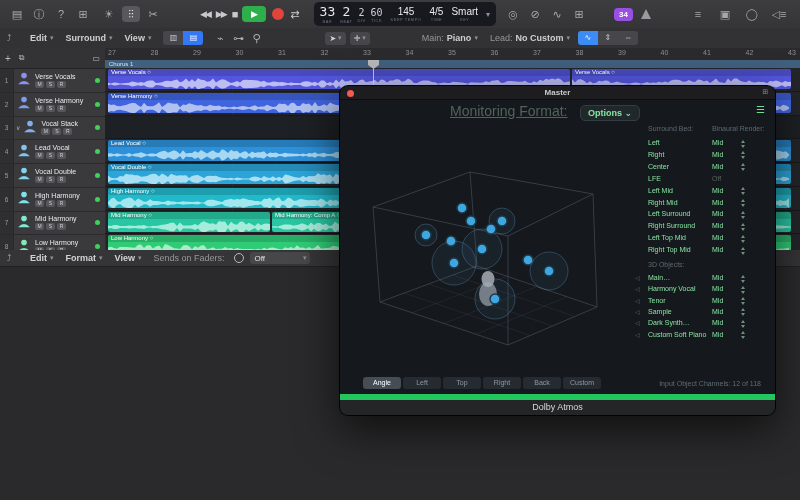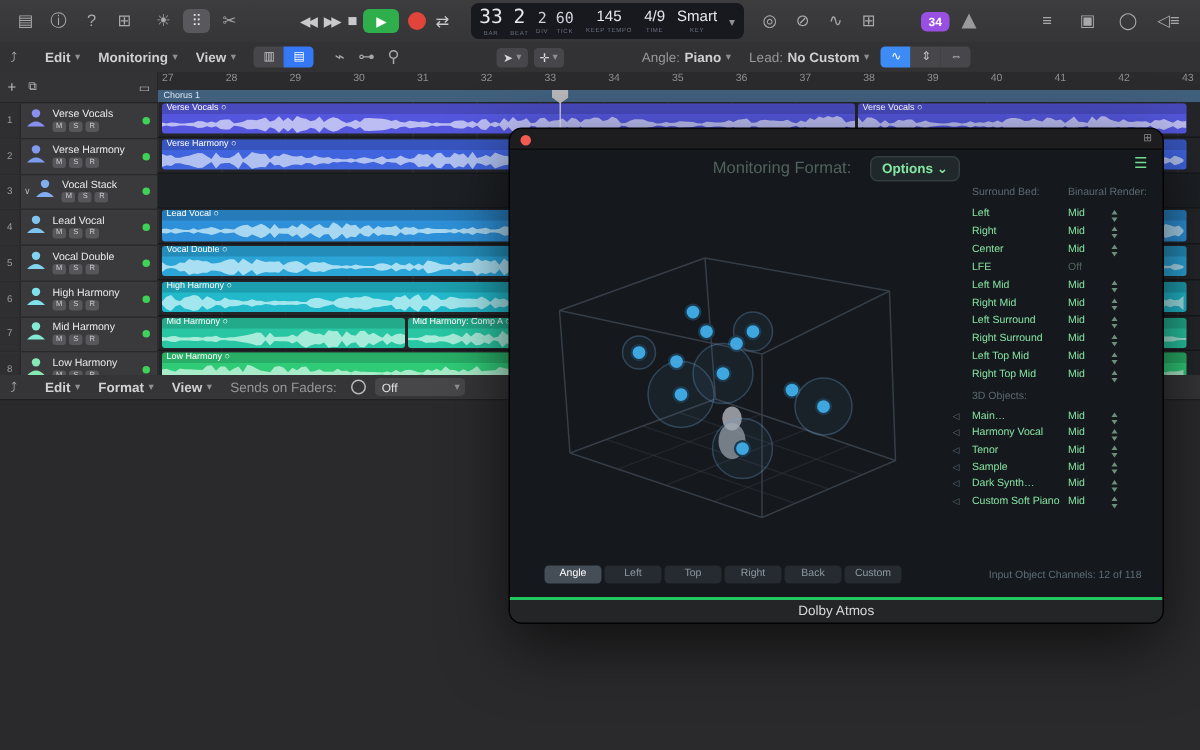--- a/index.html
+++ b/index.html
@@ -94,42 +94,42 @@
   
   #plugin{left:340px;top:86px;width:435px;height:329px;background:#15181d;border-radius:8px;
     box-shadow:0 14px 44px rgba(0,0,0,.65),0 0 0 1px #050507;overflow:hidden;}
   #plugin-titlebar{position:absolute;left:0;top:0;width:100%;height:13px;background:#1d1d1f;
     border-bottom:1px solid #0c0c0e;}
   #plugin-title{position:absolute;width:100%;text-align:center;top:2px;font-size:8px;
     font-weight:bold;color:#c9c9cc;}
   .closedot{position:absolute;left:7px;top:3.5px;width:7px;height:7px;border-radius:50%;background:#f25b51;}
   .wicon{position:absolute;right:7px;top:2px;font-size:7px;color:#8a8a8e;}
   #mon-row{position:absolute;left:0;top:16px;width:300px;text-align:right;}
-  #mon-label{font-size:11px;color:#51635a;}
+  #mon-label{font-size:14px;color:#51635a;text-decoration:underline;}
   #mon-pill{display:inline-block;background:#21282c;border:1px solid #333d42;border-radius:5px;
     padding:2px 7px;font-size:9px;font-weight:bold;color:#83e6a0;margin-left:8px;}
   #list-icon{position:absolute;right:10px;top:18px;color:#6fdc8f;font-size:10px;}
   #atmos-3d{position:absolute;left:15px;top:45px;}
   .side-hdr{position:absolute;font-size:7px;color:#5c6a72;}
   .side-row-label{position:absolute;font-size:7px;color:#86e2a1;white-space:nowrap;}
   .side-row-val{position:absolute;font-size:7px;color:#86e2a1;}
   .side-row-val.off{color:#53655c;}
   .stepper{position:absolute;width:7px;height:8px;}
   .stepper:before,.stepper:after{content:"";position:absolute;left:1px;border-left:2.5px solid transparent;
     border-right:2.5px solid transparent;}
   .stepper:before{top:0;border-bottom:3px solid #6f8f7c;}
   .stepper:after{bottom:0;border-top:3px solid #6f8f7c;}
   .objicon{position:absolute;font-size:6px;color:#5d6d77;}
   #view-btns{position:absolute;left:23px;top:291px;display:flex;gap:2px;}
   .vbtn{width:38px;height:12px;background:#262b31;border-radius:3px;color:#8d99a3;font-size:7px;
     text-align:center;line-height:12px;}
   .vbtn.sel{background:#454d57;color:#fff;}
   #chan-info{position:absolute;right:14px;top:294px;font-size:7px;color:#5d6d78;}
   #plugin-footer{position:absolute;left:0;bottom:0;width:100%;height:15px;background:#232527;
-    border-top:2px solid #22c55e;text-align:center;font-size:9px;color:#d8d8db;line-height:15px;}
+    border-top:6px solid #22c55e;text-align:center;font-size:9px;color:#d8d8db;line-height:15px;}
 </style>
 </head>
 <body>
 
 <div id="toolbar-top" class="abs">
   <div class="tb-group" id="tb-left">
       <span class="tb-icon">▤</span>
       <span class="tb-icon">ⓘ</span>
       <span class="tb-icon">?</span>
       <span class="tb-icon">⊞</span>
@@ -164,21 +164,21 @@
         <div class="lcd-cell">
           <div class="lcd-num small">60</div>
           <div class="lcd-sub">TICK</div>
         </div>
       </div>
     <div class="lcd-cell">
       <div class="lcd-val">145</div>
       <div class="lcd-sub"><span>KEEP</span> <span>TEMPO</span></div>
     </div>
     <div class="lcd-cell">
-      <div class="lcd-val">4/9</div>
+      <div class="lcd-val">4/5</div>
       <div class="lcd-sub">TIME</div>
     </div>
     <div class="lcd-cell">
       <div class="lcd-val">Smart</div>
       <div class="lcd-sub">KEY</div>
     </div>
     <span class="lcd-chevron">▾</span>
   </div>
   <div class="tb-group">
     <span class="tb-icon">◎</span>
@@ -196,38 +196,38 @@
   </div>
 </div>
 
 <div id="toolbar-arrange" class="abs">
   <span class="tb-icon" style="font-size:9px;">⤴</span>
   <span class="menu-item">
       <span>Edit</span>
       <span class="chev">▾</span>
     </span>
   <span class="menu-item">
-      <span>Monitoring</span>
+      <span>Surround</span>
       <span class="chev">▾</span>
     </span>
   <span class="menu-item">
       <span>View</span>
       <span class="chev">▾</span>
     </span>
   <span class="seg">
     <span>▥</span>
     <span class="sel">▤</span>
   </span>
   <span class="tb-icon" style="margin-left:8px;">⌁</span>
   <span class="tb-icon">⊶</span>
   <span class="tb-icon">⚲</span>
   <span class="tool-pill" style="margin-left:60px;">➤<span class="chev">▾</span></span>
   <span class="tool-pill" style="margin-left:4px;">✛<span class="chev">▾</span></span>
   <span class="menu-item" style="margin-left:52px;">
-    <span class="lbl-dim">Angle:</span>
+    <span class="lbl-dim">Main:</span>
       <span>Piano</span>
       <span class="chev">▾</span>
   </span>
   <span class="menu-item">
     <span class="lbl-dim">Lead:</span>
       <span>No Custom</span>
       <span class="chev">▾</span>
   </span>
   <span class="seg" style="margin-left:8px;">
     <span class="sel" style="background:#3d8bf5;">∿</span>
@@ -467,20 +467,21 @@
       <span>Off</span>
         <span class="chev">▾</span>
     </span>
   </div>
 
 </div>
 
 <div id="plugin" class="abs">
   <div id="plugin-titlebar">
     <span class="closedot"></span>
+    <div id="plugin-title">Master</div>
     <span class="wicon">⊞</span>
   </div>
   <div id="mon-row">
     <span id="mon-label">Monitoring Format:</span>
     <span id="mon-pill">Options ⌄</span>
   </div>
   <span id="list-icon">☰</span>
   <svg id="atmos-3d" width="300" height="240">
       <line x1="49.25" y1="162" x2="175.25" y2="204.5" stroke="#39424c" stroke-width="1" opacity="0.35"></line>
       <line x1="57" y1="181.75" x2="152" y2="145.25" stroke="#39424c" stroke-width="1" opacity="0.35"></line>

